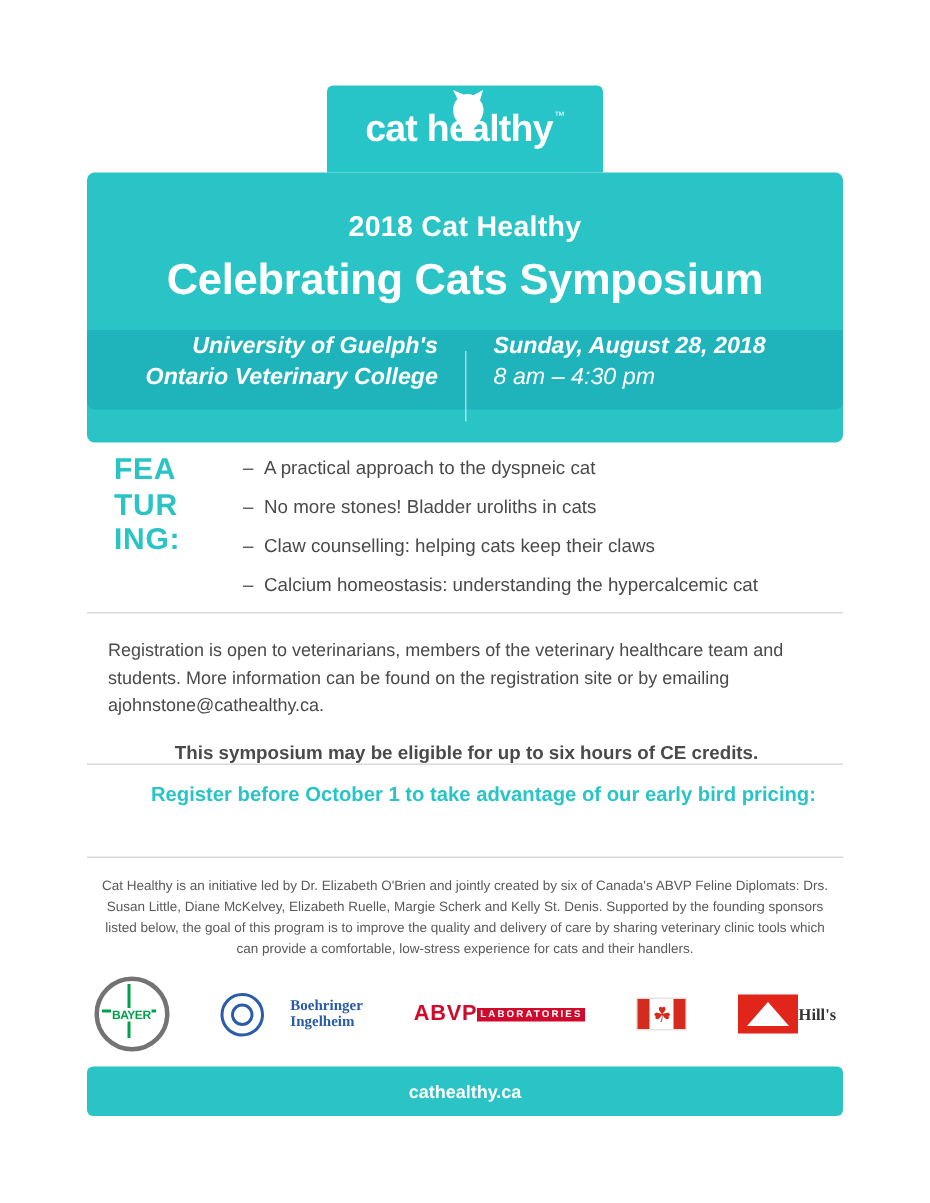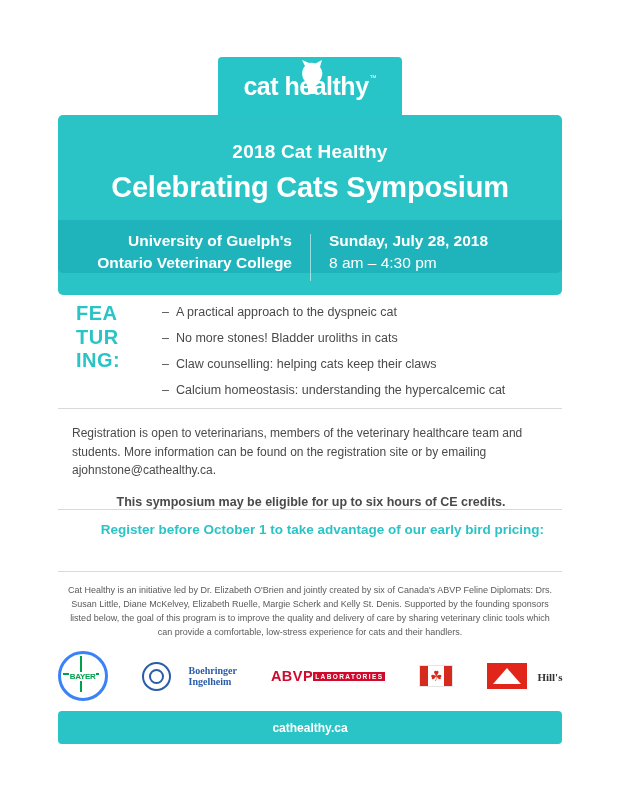--- a/index.html
+++ b/index.html
@@ -95,22 +95,23 @@
   }
   .hero-bottom {
     position: absolute;
     left: 0;
     top: 105px;
     width: 504px;
     height: 53px;
     background: #1fb4bb;
     border-radius: 0 0 5px 5px;
     display: flex;
-    align-items: flex-end;
-    box-sizing: border-box;
+    align-items: flex-start;
+    box-sizing: border-box;
+    font-style: italic;
   }
   .hero-left {
     width: 50%;
     text-align: right;
     padding-right: 18px;
     box-sizing: border-box;
     font-size: 15.5px;
     font-weight: bold;
     color: #ffffff;
     line-height: 1.38;
@@ -246,21 +247,21 @@
     height: 42px;
     display: flex;
     align-items: center;
     justify-content: center;
     gap: 34px;
   }
   .sponsor { display: flex; align-items: center; justify-content: center; }
 
   .bayer {
     width: 44px; height: 44px; border-radius: 50%;
-    border: 3px solid #3b82f6;
+    border: 3px solid #737373;
     position: relative;
     display: flex; align-items: center; justify-content: center;
   }
   .bayer::before, .bayer::after {
     content: "";
     position: absolute;
     background: #00a14b;
   }
   .bayer::before { width: 36px; height: 2px; left: 2px; top: 19px; }
   .bayer::after { width: 2px; height: 36px; left: 19px; top: 2px; }
@@ -322,21 +323,21 @@
   .hills-mark::after {
     content: "";
     position: absolute; left: 6px; top: 5px;
     width: 0; height: 0;
     border-left: 14px solid transparent;
     border-right: 14px solid transparent;
     border-bottom: 16px solid #ffffff;
   }
   .hills-text {
     font-family: "Liberation Serif", serif;
-    font-size: 11px; font-weight: bold; color: #333333; margin-top: 1px; padding-left: 10px;
+    font-size: 11px; font-weight: bold; color: #333333; margin-top: 1px;
   }
 
   
   .footer {
     position: absolute;
     left: 58px;
     top: 711px;
     width: 504px;
     height: 33px;
     background: #2bc4c6;
@@ -371,21 +372,21 @@
       <div class="hero-year">2018 Cat Healthy</div>
       <div class="hero-title">Celebrating Cats Symposium</div>
     </div>
     <div class="hero-bottom">
       <div class="hero-left">
         <div>University of Guelph's</div>
         <div>Ontario Veterinary College</div>
       </div>
       <div class="hero-divider"></div>
       <div class="hero-right">
-        <div class="date">Sunday, July 28, 2018</div>
+        <div class="date">Sunday, August 28, 2018</div>
         <div class="time">8 am – 4:30 pm</div>
       </div>
     </div>
   </div>
 
   <div class="featuring">
     <div class="featuring-label">
       <div>FEA</div>
       <div>TUR</div>
       <div>ING:</div>

